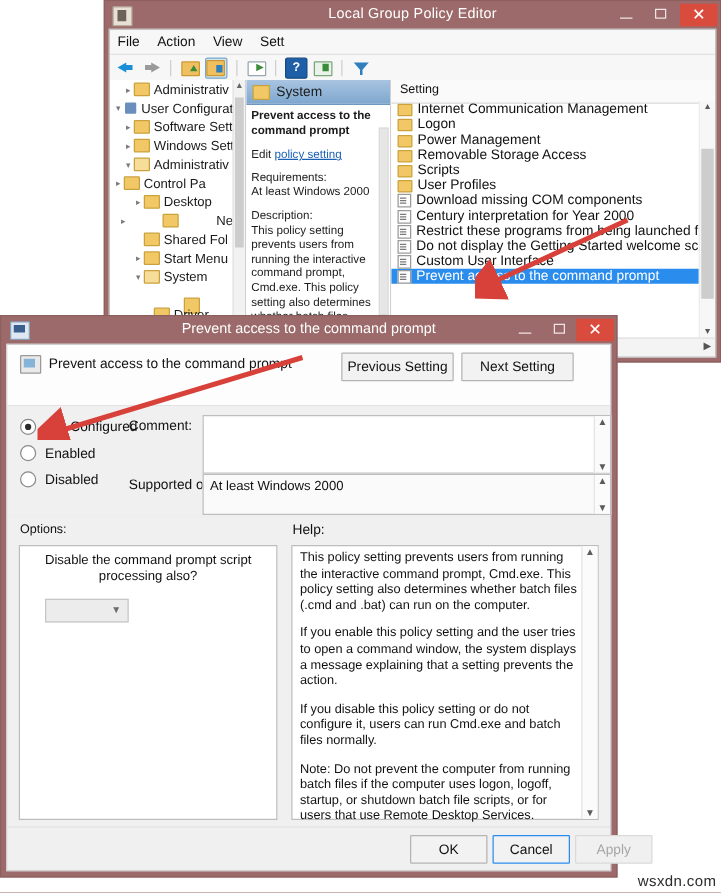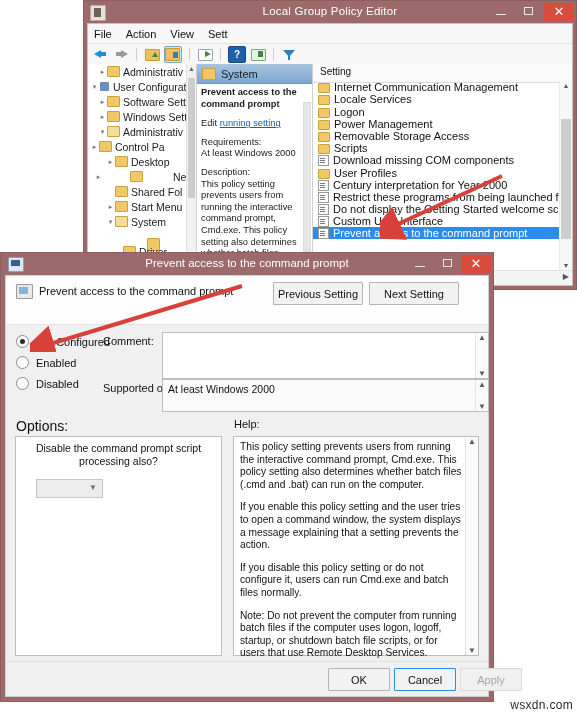--- a/index.html
+++ b/index.html
@@ -177,21 +177,21 @@
   #lbl-comment{position:absolute;left:97px;top:10px;font-size:11px;color:#111;}
   #box-comment{position:absolute;left:156px;top:7px;width:325px;height:45px;background:#fff;border:1px solid #bdbdbd;}
   #lbl-supported{position:absolute;left:97px;top:57px;font-size:11px;color:#111;}
   #box-supported{position:absolute;left:156px;top:54px;width:325px;height:31px;background:#fafafa;border:1px solid #bdbdbd;}
   #txt-supported{position:absolute;left:5px;top:3px;font-size:10.5px;color:#111;}
   .vsb{position:absolute;right:0;top:0;bottom:0;width:12px;background:#fbfbfb;border-left:1px solid #e4e4e4;}
   .vsb .up,.vsb .dn{position:absolute;left:0;right:0;text-align:center;font-size:8px;color:#5c5c5c;}
   .vsb .up{top:0;} .vsb .dn{bottom:0;}
 
   #dlg-bottom{position:absolute;left:0;right:0;top:137px;bottom:34px;background:#f0f0f0;}
-  #lbl-options{position:absolute;left:10px;top:5px;font-size:14px;color:#111;}
+  #lbl-options{position:absolute;left:10px;top:5px;font-size:10px;color:#111;}
   #lbl-help{position:absolute;left:228px;top:5px;font-size:11px;color:#111;}
   #pane-options{position:absolute;left:9px;top:23px;width:205px;bottom:6px;background:#fff;border:1px solid #bdbdbd;}
   #opt-text{position:absolute;left:6px;top:5px;right:6px;font-size:10.5px;line-height:13px;color:#111;text-align:center;}
   #opt-select{position:absolute;left:20px;top:42px;width:65px;height:17px;background:#ececec;border:1px solid #c6c6c6;}
   #opt-select-caret{position:absolute;right:5px;top:3px;font-size:8px;color:#6d6d6d;}
   #pane-help{position:absolute;left:227px;top:23px;right:9px;bottom:6px;background:#fff;border:1px solid #bdbdbd;}
   #help-text{position:absolute;left:6px;top:4px;right:16px;font-size:10.2px;line-height:12.6px;color:#111;}
   #help-text p{margin:0 0 10px 0;}
 
   #dlg-footer{position:absolute;left:0;right:0;bottom:0;height:34px;background:#f0f0f0;border-top:1px solid #e2e2e2;}
@@ -339,21 +339,21 @@
 
       <div id="gpe-detail">
         <div id="detail-head">
           <span id="detail-head-folder"></span>
           <span id="detail-head-text">System</span>
         </div>
         <div id="detail-body">
           <div id="detail-title">Prevent access to the command prompt</div>
           <div>
             <span>Edit</span>
-            <span id="detail-link">running setting</span>
+            <span id="detail-link">policy setting</span>
           </div>
           <div class="dblank"></div>
           <div>Requirements:</div>
           <div>At least Windows 2000</div>
           <div class="dblank"></div>
           <div>Description:</div>
           <div>This policy setting prevents users from running the interactive command prompt, Cmd.exe.  This policy setting also determines whether batch files (.cmd and .bat) can run on the computer.</div>
 
         </div>
         <div id="detail-vscroll">
@@ -364,45 +364,41 @@
 
       <div id="gpe-list">
         <div id="list-header">Setting</div>
         <div id="list-rows">
             <div class="lrow">
               <span class="lfold"></span>
               <span>Internet Communication Management</span>
             </div>
             <div class="lrow">
               <span class="lfold"></span>
-              <span>Locale Services</span>
-            </div>
-            <div class="lrow">
-              <span class="lfold"></span>
               <span>Logon</span>
             </div>
             <div class="lrow">
               <span class="lfold"></span>
               <span>Power Management</span>
             </div>
             <div class="lrow">
               <span class="lfold"></span>
               <span>Removable Storage Access</span>
             </div>
             <div class="lrow">
               <span class="lfold"></span>
               <span>Scripts</span>
             </div>
             <div class="lrow">
+              <span class="lfold"></span>
+              <span>User Profiles</span>
+            </div>
+            <div class="lrow">
               <span class="lpol"></span>
               <span>Download missing COM components</span>
-            </div>
-            <div class="lrow">
-              <span class="lfold"></span>
-              <span>User Profiles</span>
             </div>
             <div class="lrow">
               <span class="lpol"></span>
               <span>Century interpretation for Year 2000</span>
             </div>
             <div class="lrow">
               <span class="lpol"></span>
               <span>Restrict these programs from being launched from Help</span>
             </div>
             <div class="lrow">

